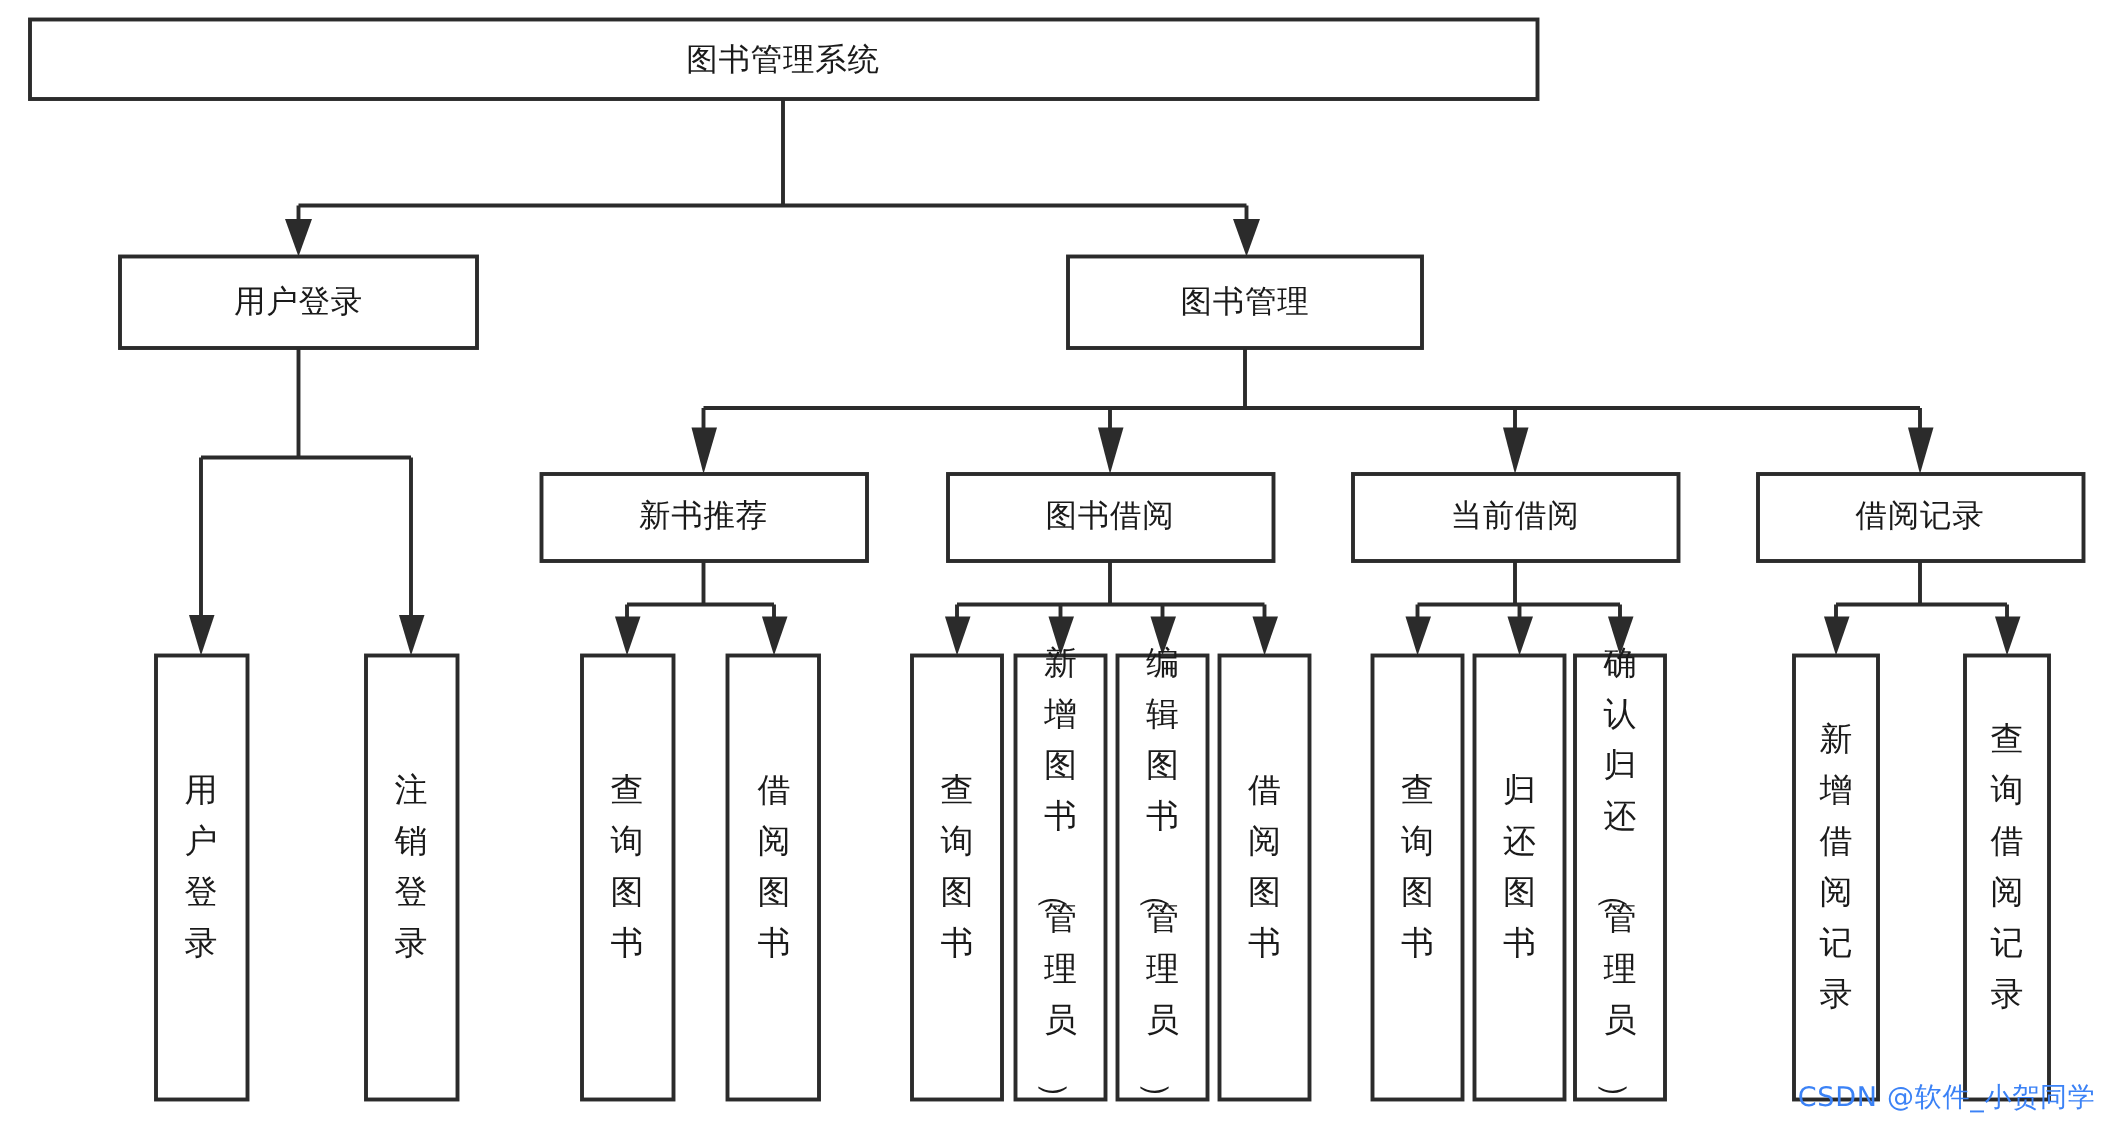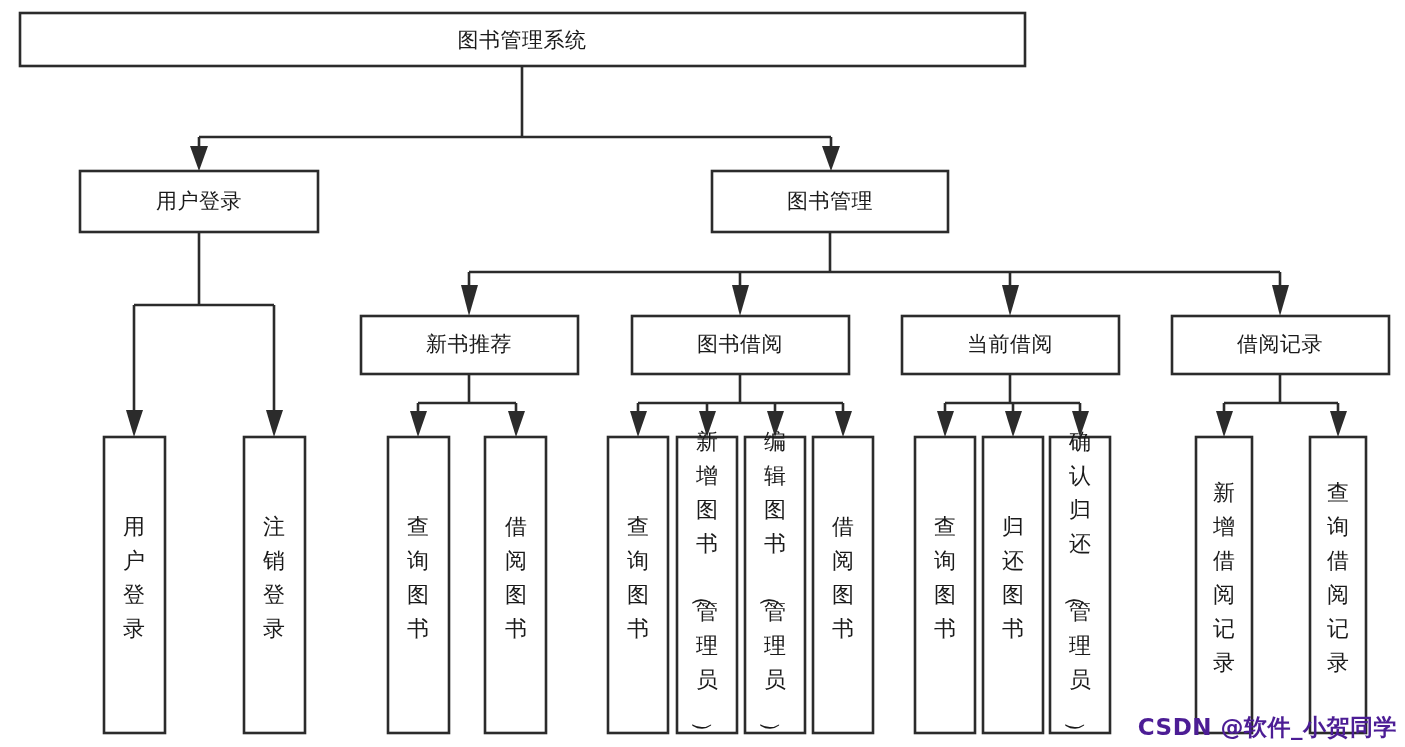--- a/index.html
+++ b/index.html
@@ -52,25 +52,24 @@
   }
   .arrow-head {
     fill: #2b2b2b;
     stroke: none;
   }
   .watermark {
     position: absolute;
     right: 8px;
     bottom: 4px;
     font-family: "DejaVu Sans", "Liberation Sans", sans-serif;
-    font-size: 23px;
-    color: #4c1d95;
+    font-size: 18px;
+    color: #3b82f6;
     white-space: nowrap;
     letter-spacing: 0.5px;
-    font-weight: bold;
   }
 </style>
 </head>
 <body>
 
 <div id="diagram-root">
 
   <svg class="diagram-canvas" viewBox="0 0 1405 747" xmlns="http://www.w3.org/2000/svg">
 
     <g>

